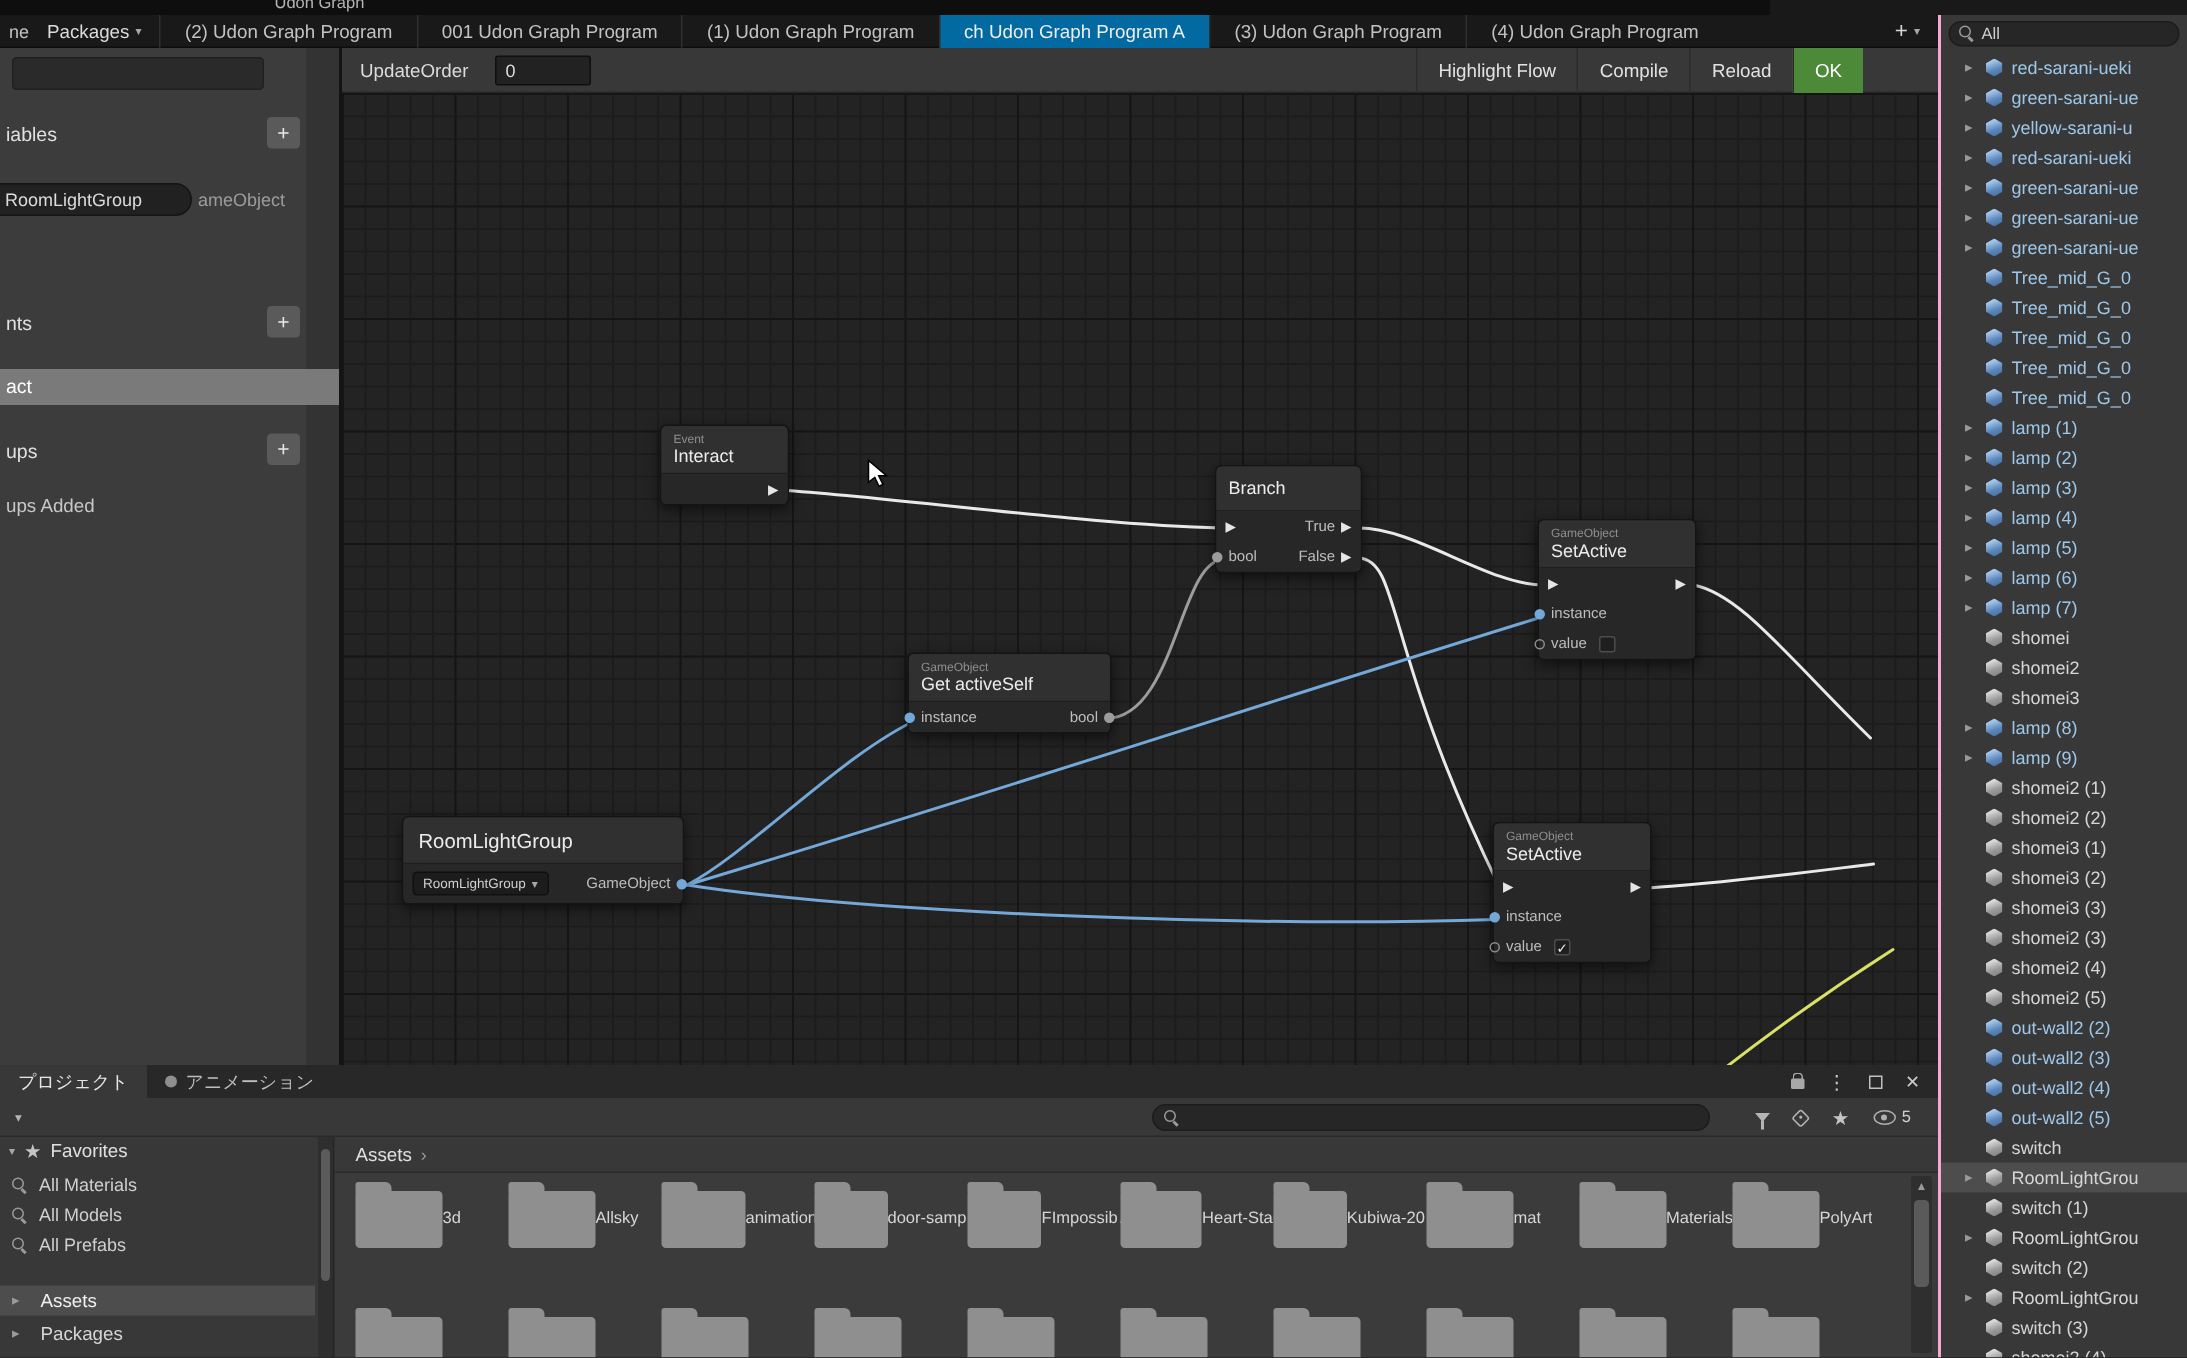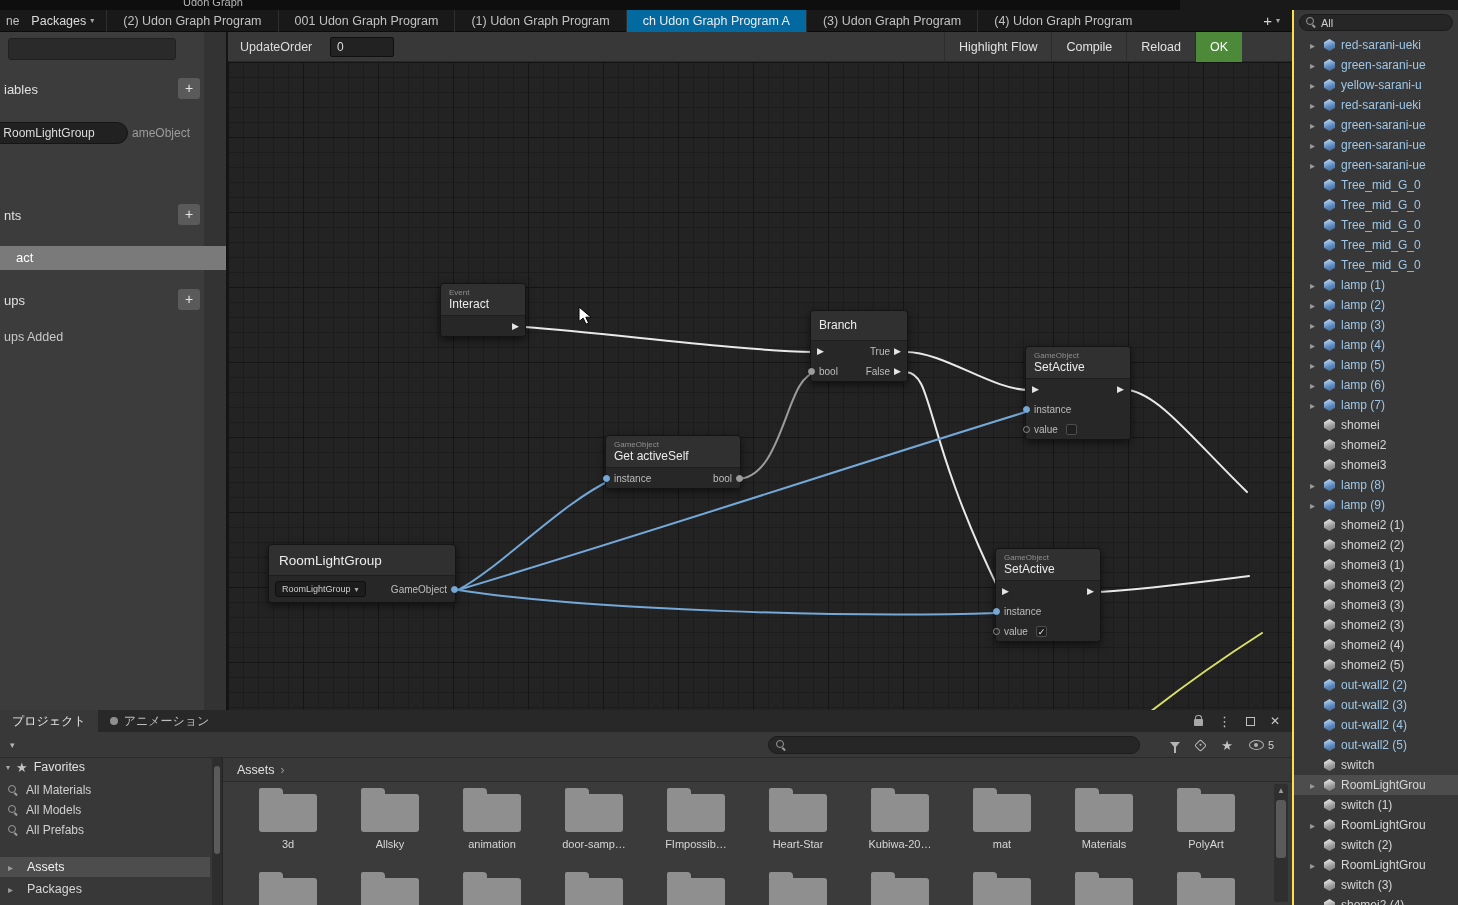--- a/index.html
+++ b/index.html
@@ -32,21 +32,21 @@
   #sidebar{position:absolute;left:0;top:32px;width:228px;height:678px;background:#3c3c3c;border-right:2px solid #141414;overflow:hidden}
   .sgutter{position:absolute;right:0;top:0;bottom:0;width:22px;background:#333}
   .sfield{position:absolute;left:8px;top:6px;width:168px;height:22px;background:#2a2a2a;border:1px solid #202020;border-radius:3px}
   .shead{position:absolute;left:0;right:0;height:24px}
   .shead .lbl{position:absolute;left:4px;top:4px;font-size:13px;color:#e0e0e0}
   .addbtn{position:absolute;left:178px;top:0;width:22px;height:21px;background:#5a5a5a;border-radius:3px;color:#e6e6e6;font-size:14px;text-align:center;line-height:20px}
   .vrow{position:absolute;left:0;right:0;height:24px}
   .vpillside{position:absolute;left:-30px;top:0;height:22px;width:158px;background:#212121;border:1px solid #151515;border-radius:11px;color:#dcdcdc;font-size:12px;line-height:20px;text-align:center}
   .vpillside.w2{width:88px}
   .vtype{position:absolute;top:4px;font-size:12px;color:#9c9c9c}
-  .selrow{position:absolute;left:0;right:0;height:24px;background:#7a7a7a;color:#fff;font-size:13px;line-height:24px;padding-left:16px}
+  .selrow{position:absolute;left:0;right:0;height:24px;background:#7a7a7a;color:#fff;font-size:13px;line-height:24px;padding-left:4px}
   .srow{position:absolute;left:4px;font-size:12.5px;color:#c8c8c8}
 
   
   #graph{position:absolute;left:228px;top:62px;width:1064px;height:648px;overflow:hidden;background-color:#232323;
     background-image:
       linear-gradient(to right,#151515 1px,transparent 1px),
       linear-gradient(to bottom,#151515 1px,transparent 1px),
       linear-gradient(to right,#1c1c1c 1px,transparent 1px),
       linear-gradient(to bottom,#1c1c1c 1px,transparent 1px);
     background-size:75px 75px,75px 75px,15px 15px,15px 15px}
@@ -69,21 +69,21 @@
   .dot{width:7px;height:7px;border-radius:50%;border:1px solid #8d8d8d;background:transparent;flex:none}
   .dot.cyan{background:#74a8d8;border-color:#74a8d8}
   .dot.gray{background:#9c9c9c;border-color:#9c9c9c}
   .dot.inp{margin-left:-9px}
   .dot.outp{margin-right:-9px}
   .chk{width:11px;height:11px;background:#1f1f1f;border:1px solid #4c4c4c;border-radius:2px;font-size:9px;line-height:10px;color:#ececec;text-align:center;margin-left:4px}
   .vpill{display:inline-flex;align-items:center;gap:4px;background:#1c1c1c;border:1px solid #101010;border-radius:3px;padding:2px 6px;font-size:9px;color:#cfcfcf}
   .cursor{position:absolute;z-index:60}
 
   
-  #hierarchy{position:absolute;left:1292px;top:10px;width:166px;height:895px;background:#383838;border-left:2px solid #fde047;overflow:hidden}
+  #hierarchy{position:absolute;left:1292px;top:10px;width:166px;height:895px;background:#383838;border-left:2px solid #f9a8d4;overflow:hidden}
   .hsearch{position:absolute;left:5px;right:5px;top:4px;height:17px;background:#262626;border:1px solid #1b1b1b;border-radius:9px;display:flex;align-items:center;gap:4px;padding:0 6px;font-size:11px;color:#cfcfcf}
   .hlist{position:absolute;top:25px;left:0;right:0}
   .hrow{height:20px;display:flex;align-items:center;padding-left:16px;overflow:hidden;white-space:nowrap}
   .hrow.sel{background:#4d4d4d}
   .harrow{width:14px;font-size:10px;color:#9a9a9a;flex:none}
   .cube{width:11px;height:12px;flex:none;margin-right:6px;clip-path:polygon(50% 0,100% 27%,100% 73%,50% 100%,0 73%,0 27%);background:linear-gradient(160deg,#dadada 20%,#9a9a9a 60%,#7d7d7d)}
   .cube.blue{background:linear-gradient(160deg,#a5c8ec 20%,#5c87bb 60%,#44689a)}
   .hlabel{font-size:12px;color:#d6d6d6}
   .hlabel.blue{color:#9ec7e8}
 
@@ -121,21 +121,21 @@
   .frow{height:20px;display:flex;align-items:center;gap:7px;padding-left:8px;font-size:12px;color:#cfcfcf;white-space:nowrap}
   .trow{position:absolute;left:0;right:12px;height:20px;display:flex;align-items:center;gap:5px;padding-left:8px;font-size:12.5px;color:#d6d6d6}
   .trow.sel{background:#4d4d4d;color:#f0f0f0}
   .pscroll{position:absolute;right:0;top:0;width:10px;height:147px;background:#2e2e2e}
   .pscroll .thumb{position:absolute;left:2px;right:2px;top:8px;height:88px;background:#5b5b5b;border-radius:3px}
   .pright{position:absolute;left:222px;top:48px;right:0;height:147px;background:#3b3b3b;border-left:1px solid #242424;overflow:hidden}
   .crumb{position:absolute;top:0;left:0;right:0;height:24px;background:#383838;border-bottom:1px solid #2b2b2b;display:flex;align-items:center;gap:6px;padding-left:14px;font-size:12.5px;color:#e0e0e0}
   .crar{color:#9a9a9a;font-size:12px}
   .grid{position:absolute;top:24px;left:0;right:22px;bottom:0;overflow:hidden}
   .grow{position:absolute;left:14px;display:flex}
-  .gcell{width:102px;display:flex;flex-direction:column;align-items:center}
+  .gcell{width:102px;display:flex;align-items:center}
   .folder{width:58px;height:38px;background:#8f8f8f;border-radius:2px 3px 3px 3px;position:relative;margin-top:8px}
   .folder::before{content:'';position:absolute;top:-6px;left:0;width:24px;height:7px;background:#8f8f8f;border-radius:2px 4px 0 0}
   .glabel{margin-top:6px;font-size:11px;color:#d6d6d6;max-width:96px;overflow:hidden;white-space:nowrap}
   .gscroll{position:absolute;right:4px;top:26px;width:14px;bottom:3px;background:#2f2f2f;border-radius:2px}
   .gscroll .up{text-align:center;font-size:8px;color:#9a9a9a;line-height:14px}
   .gscroll .thumb{position:absolute;left:2px;right:2px;top:16px;height:58px;background:#5a5a5a;border-radius:3px}
 </style>
 </head>
 <body>
 

